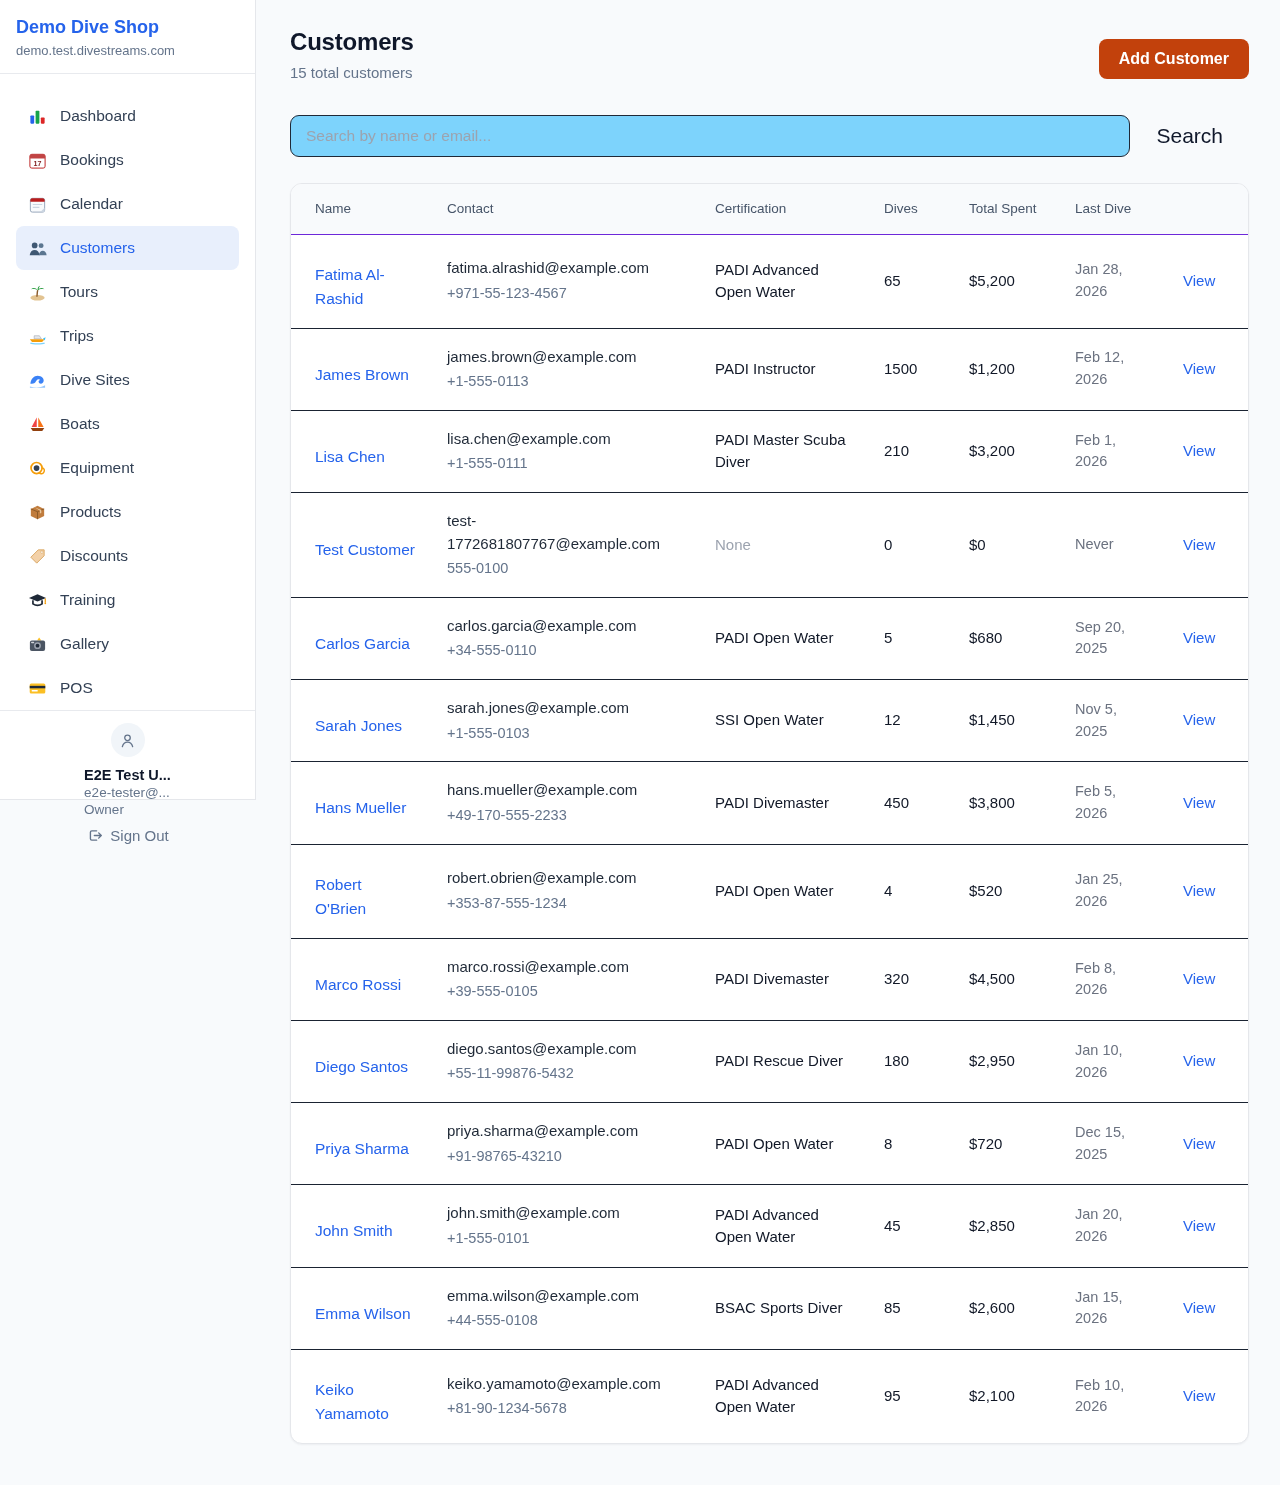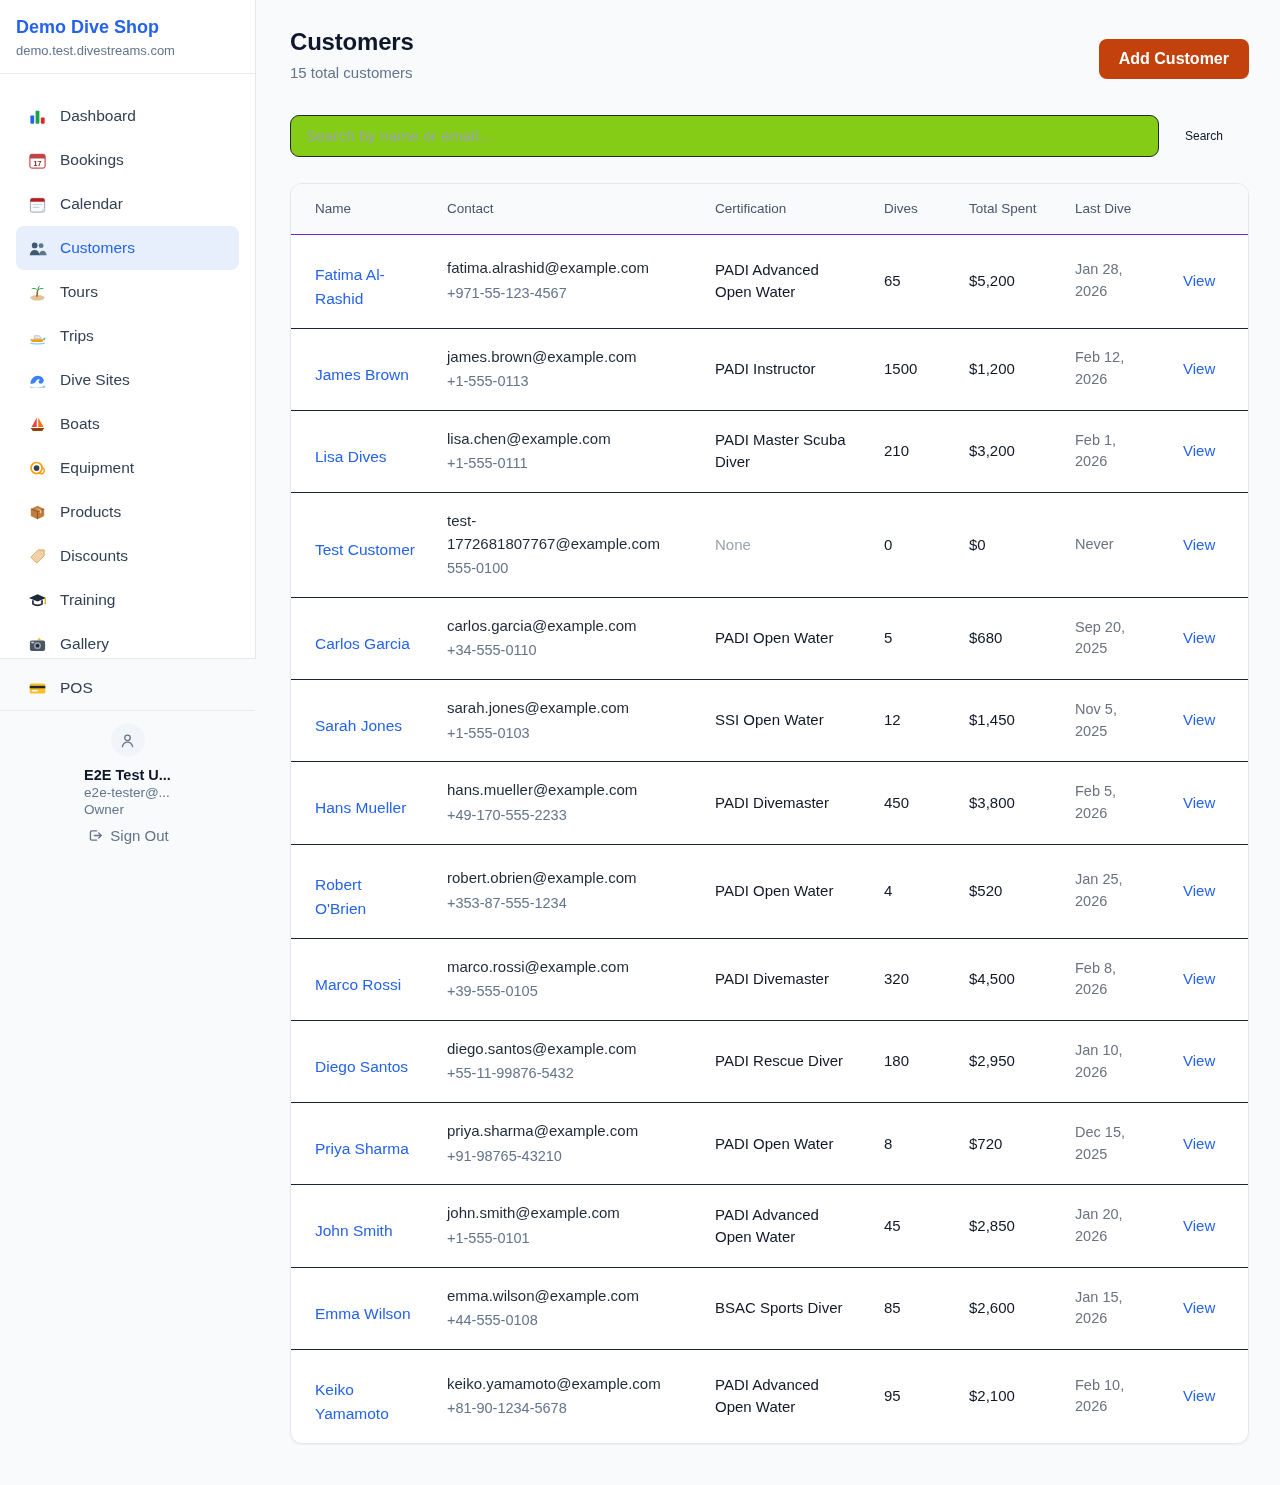--- a/index.html
+++ b/index.html
@@ -7,21 +7,21 @@
   body {
     background:#f8fafc;
     font-family:"Liberation Sans", sans-serif;
     color:#0f172a;
     position:relative;
     overflow:hidden;
   }
   
   .sidebar {
     position:absolute; top:0; left:0;
-    width:256px; height:659px;
+    width:256px; height:800px;
     background:#ffffff;
     border-right:1px solid #e5e7eb;
     border-bottom:1px solid #e5e7eb;
     display:flex; flex-direction:column;
   }
   .sidebar-header { padding:17px 16px 15px 16px; border-bottom:1px solid #e8eaee; }
   .shop-title { font-size:18px; font-weight:700; color:#2563eb; cursor:pointer; }
   .shop-domain { font-size:13px; color:#64748b; margin-top:5px; }
   .sidebar-nav { flex:1; padding:20px 16px 0 16px; }
   .nav-item {
@@ -59,26 +59,26 @@
   .add-btn {
     background:#c2410c; color:#ffffff; border:none; cursor:pointer;
     font-family:inherit; font-size:16px; font-weight:600;
     padding:11px 20px; border-radius:8px; margin-top:11px;
   }
   .search-row { display:flex; align-items:center; margin-top:34px; }
   .search-input {
     flex:1; height:42px;
     border:1px solid #1f2937; border-radius:9px;
     padding:0 15px; font-family:inherit; font-size:15.5px; color:#0f172a;
-    background:#84cc16; outline:none;
+    background:#7dd3fc; outline:none;
   }
   .search-input::placeholder { color:#9ca3af; }
   .search-btn {
     background:none; border:none; cursor:pointer;
-    font-family:inherit; font-size:12px; font-weight:500; color:#0f172a;
+    font-family:inherit; font-size:21px; font-weight:500; color:#0f172a;
     padding:0 26px 0 26px;
   }
   
   .table-card {
     margin-top:26px; background:#ffffff;
     border:1px solid #e5e7eb; border-radius:12px;
     box-shadow:0 1px 2px rgba(15,23,42,.05);
     overflow:hidden;
   }
   table { width:100%; border-collapse:collapse; table-layout:fixed; }
@@ -338,21 +338,21 @@
               <div class="email">james.brown@example.com</div>
               <div class="phone">+1-555-0113</div>
             </td>
             <td>PADI Instructor</td>
             <td>1500</td>
             <td>$1,200</td>
             <td class="last-dive">Feb 12, 2026</td>
             <td><a class="view-link">View</a></td>
           </tr>
           <tr>
-            <td><a class="name-link">Lisa Dives</a></td>
+            <td><a class="name-link">Lisa Chen</a></td>
             <td>
               <div class="email">lisa.chen@example.com</div>
               <div class="phone">+1-555-0111</div>
             </td>
             <td>PADI Master Scuba Diver</td>
             <td>210</td>
             <td>$3,200</td>
             <td class="last-dive">Feb 1, 2026</td>
             <td><a class="view-link">View</a></td>
           </tr>

